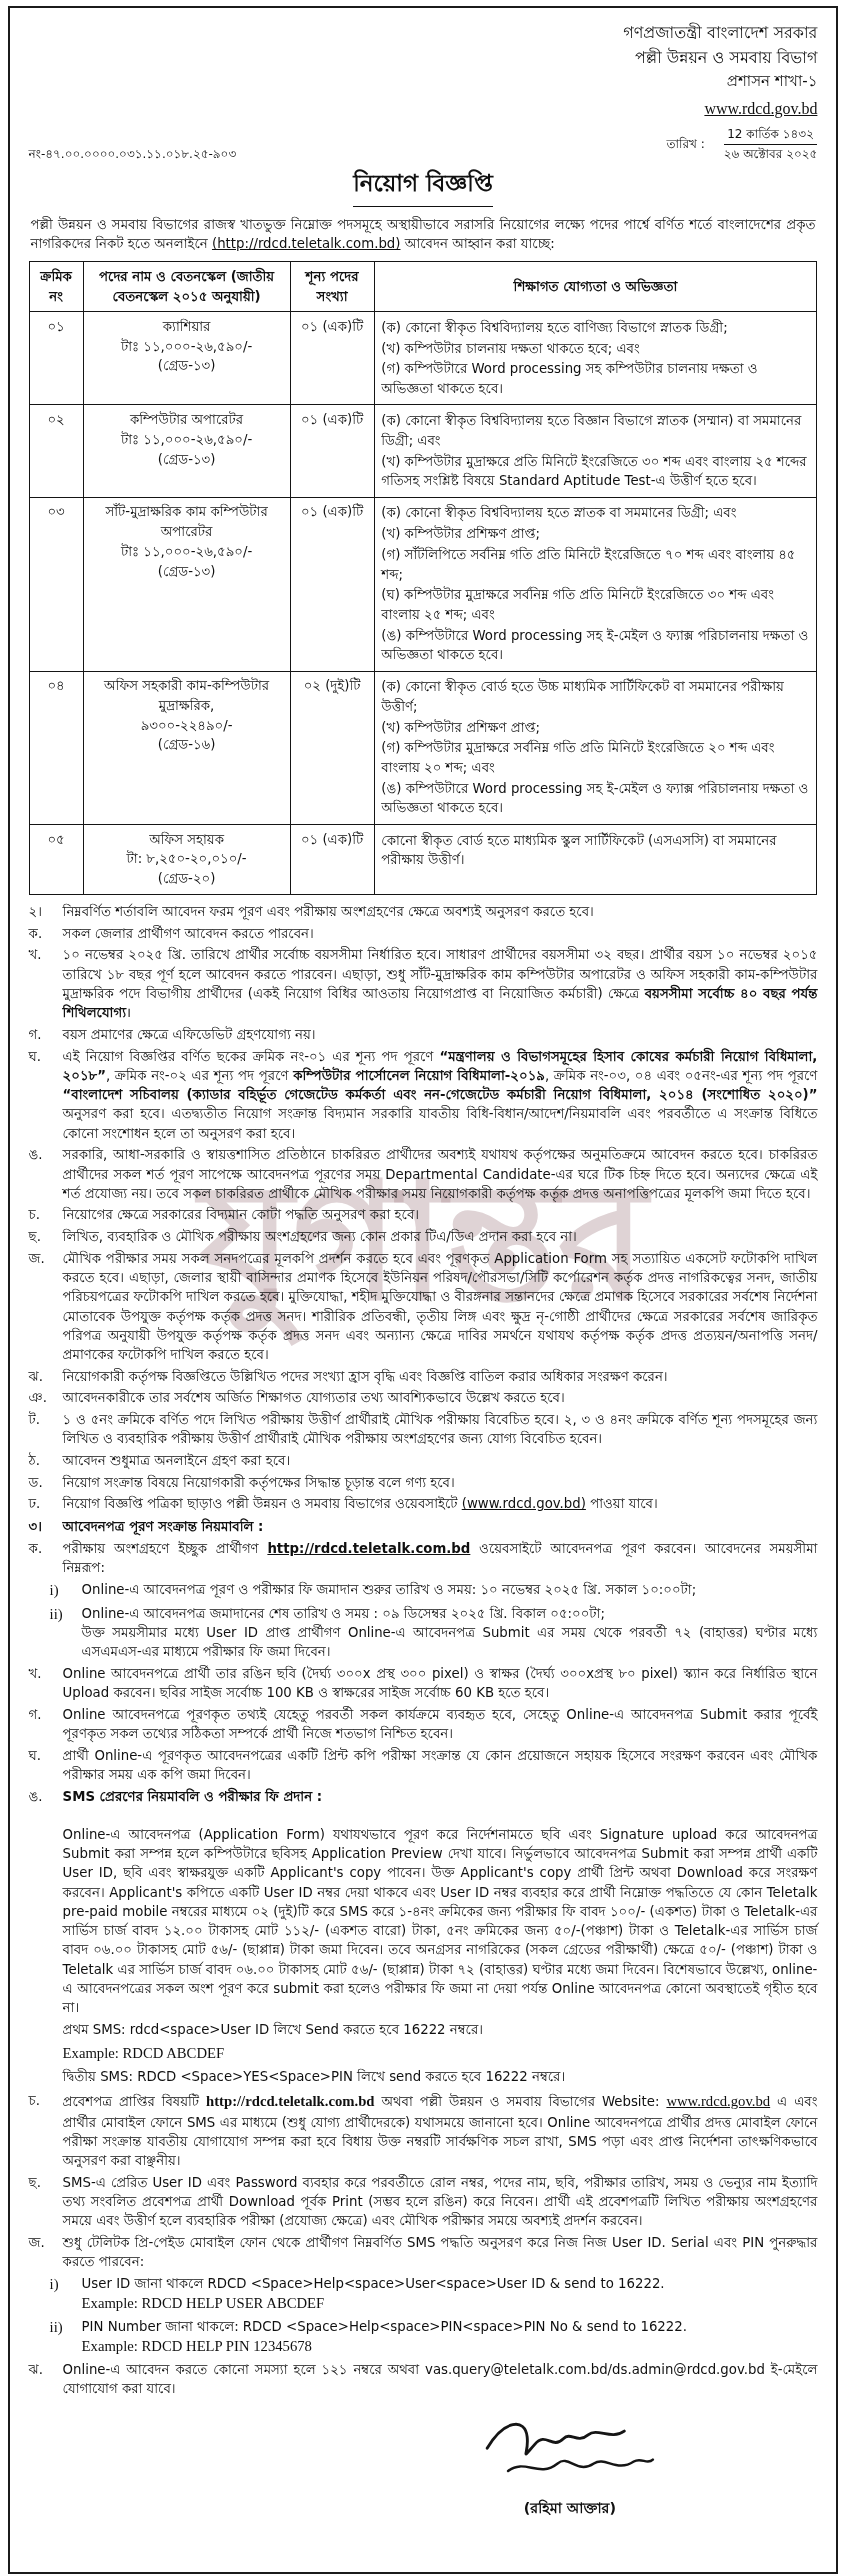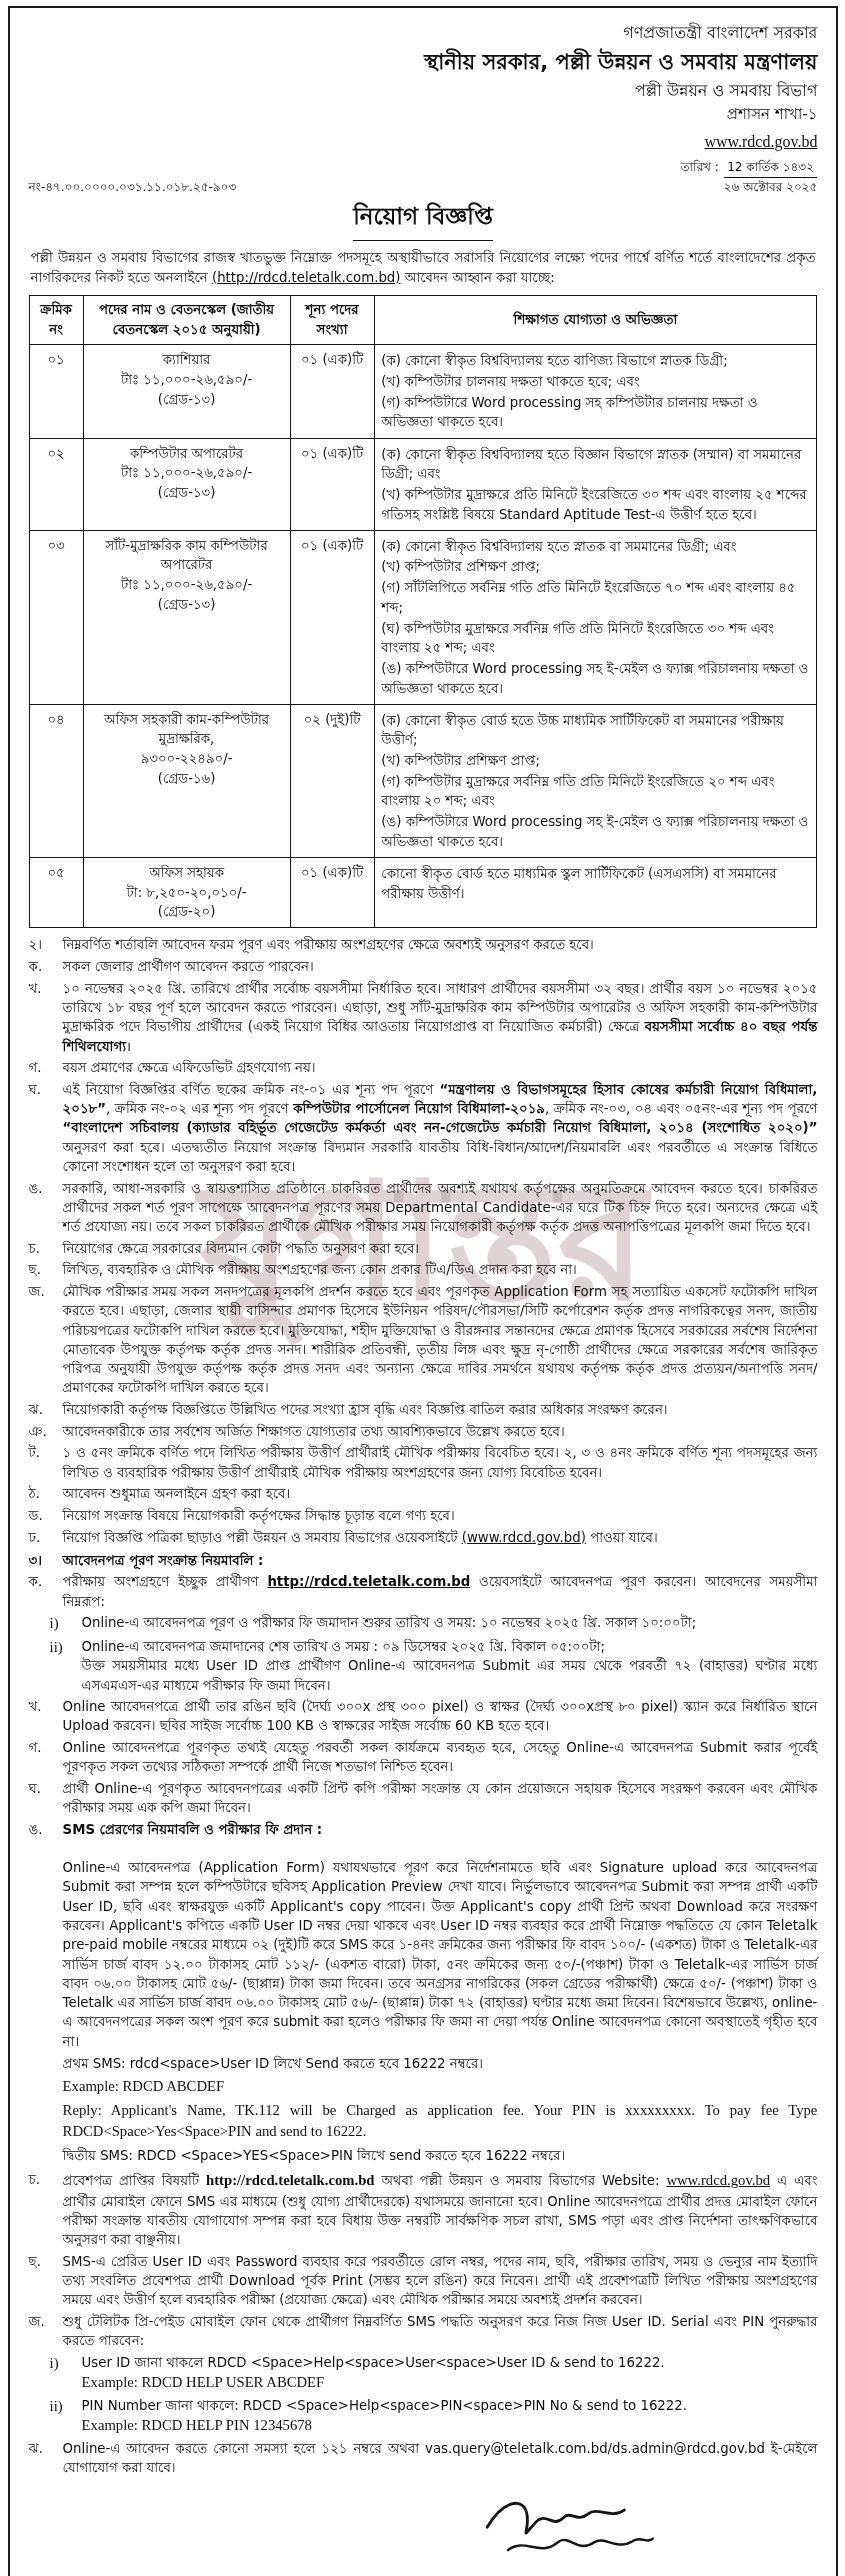--- a/index.html
+++ b/index.html
@@ -12,21 +12,21 @@
       pointer-events:none;z-index:0;}
   .content{position:relative;z-index:1;}
   .hdr{text-align:right;margin-top:3.8px;}
   .hdr .l1{font-size:16px;}
   .hdr .l2{font-size:21px;font-weight:bold;margin:2.9px 0 1.9px;}
   .hdr .l3{font-size:16px;margin:1.9px 0;}
   .hdr .l4{font-size:15px;margin:1.9px 0;}
   .hdr .web{font-family:"Liberation Serif",serif;font-size:16px;text-decoration:underline;display:inline-block;margin-top:1.9px;}
   .refrow{display:flex;justify-content:space-between;align-items:flex-end;margin:5.7px 0 1.9px;}
   .memo{font-size:12px;}
-  .dateblk{display:flex;gap:5px;font-size:12px;}
+  .dateblk{display:flex;align-items:center;gap:19px;font-size:12px;}
   .frac{display:inline-block;text-align:center;}
   .frac .top{display:block;border-bottom:1.2px solid #111;padding:0 2.9px 1px;}
   .frac .bot{display:block;padding-top:1px;}
   .titlewrap{text-align:center;margin:3.8px 0 7.6px;}
   .title{display:inline-block;font-size:23px;font-weight:bold;border-bottom:1.9px solid #111;padding-bottom:6px;}
   .intro{margin:1.9px 1.9px 7.6px;text-align:justify;}
   table.posts{border-collapse:collapse;width:100%;margin:1.9px 0 7.6px;}
   table.posts th,table.posts td{border:1.6px solid #151515;padding:4.8px 6.7px;vertical-align:top;font-size:13.3px;line-height:1.48;}
   table.posts th{font-weight:bold;text-align:center;vertical-align:middle;}
   td.c{text-align:center;}
@@ -49,21 +49,20 @@
 </head>
 <body>
 
 <div class="page">
 <div class="sheet">
   <div class="wm">যুগান্তর</div>
   <div class="content">
 
     <div class="hdr">
       <div class="l1">গণপ্রজাতন্ত্রী বাংলাদেশ সরকার</div>
-      <div class="l2">স্থানীয় সরকার, পল্লী উন্নয়ন ও সমবায় মন্ত্রণালয়</div>
       <div class="l3">পল্লী উন্নয়ন ও সমবায় বিভাগ</div>
       <div class="l4">প্রশাসন শাখা-১</div>
       <div><span class="web">www.rdcd.gov.bd</span></div>
     </div>
 
     <div class="refrow">
       <span class="memo">নং-৪৭.০০.০০০০.০৩১.১১.০১৮.২৫-৯০৩</span>
       <span class="dateblk">
         <span>তারিখ :</span>
         <span class="frac">
@@ -263,21 +262,20 @@
             <span class="lbl">ঘ.</span>
             <span class="txt"><span>প্রার্থী Online-এ পূরণকৃত আবেদনপত্রের একটি প্রিন্ট কপি পরীক্ষা সংক্রান্ত যে কোন প্রয়োজনে সহায়ক হিসেবে সংরক্ষণ করবেন এবং মৌখিক পরীক্ষার সময় এক কপি জমা দিবেন।</span></span>
           </div>
       <div class="item">
             <span class="lbl">ঙ.</span>
         <span class="txt">
           <span class="blockline headline">SMS প্রেরণের নিয়মাবলি ও পরীক্ষার ফি প্রদান :</span>
           <span class="blockline">Online-এ আবেদনপত্র (Application Form) যথাযথভাবে পূরণ করে নির্দেশনামতে ছবি এবং Signature upload করে আবেদনপত্র Submit করা সম্পন্ন হলে কম্পিউটারে ছবিসহ Application Preview দেখা যাবে। নির্ভুলভাবে আবেদনপত্র Submit করা সম্পন্ন প্রার্থী একটি User ID, ছবি এবং স্বাক্ষরযুক্ত একটি Applicant's copy পাবেন। উক্ত Applicant's copy প্রার্থী প্রিন্ট অথবা Download করে সংরক্ষণ করবেন। Applicant's কপিতে একটি User ID নম্বর দেয়া থাকবে এবং User ID নম্বর ব্যবহার করে প্রার্থী নিম্নোক্ত পদ্ধতিতে যে কোন Teletalk pre-paid mobile নম্বরের মাধ্যমে ০২ (দুই)টি করে SMS করে ১-৪নং ক্রমিকের জন্য পরীক্ষার ফি বাবদ ১০০/- (একশত) টাকা ও Teletalk-এর সার্ভিস চার্জ বাবদ ১২.০০ টাকাসহ মোট ১১২/- (একশত বারো) টাকা, ৫নং ক্রমিকের জন্য ৫০/-(পঞ্চাশ) টাকা ও Teletalk-এর সার্ভিস চার্জ বাবদ ০৬.০০ টাকাসহ মোট ৫৬/- (ছাপ্পান্ন) টাকা জমা দিবেন। তবে অনগ্রসর নাগরিকের (সকল গ্রেডের পরীক্ষার্থী) ক্ষেত্রে ৫০/- (পঞ্চাশ) টাকা ও Teletalk এর সার্ভিস চার্জ বাবদ ০৬.০০ টাকাসহ মোট ৫৬/- (ছাপ্পান্ন) টাকা ৭২ (বাহাত্তর) ঘণ্টার মধ্যে জমা দিবেন। বিশেষভাবে উল্লেখ্য, online-এ আবেদনপত্রের সকল অংশ পূরণ করে submit করা হলেও পরীক্ষার ফি জমা না দেয়া পর্যন্ত Online আবেদনপত্র কোনো অবস্থাতেই গৃহীত হবে না।</span>
           <span class="blockline smsline">প্রথম SMS: rdcd&lt;space&gt;User ID লিখে Send করতে হবে 16222 নম্বরে।</span>
           <span class="blockline smsline lat">Example: RDCD ABCDEF</span>
-          <span class="blockline smsline lat">Reply: Applicant's Name, TK.112 will be Charged as application fee. Your PIN is xxxxxxxxx. To pay fee Type RDCD&lt;Space&gt;Yes&lt;Space&gt;PIN and send to 16222.</span>
           <span class="blockline smsline">দ্বিতীয় SMS: RDCD &lt;Space&gt;YES&lt;Space&gt;PIN লিখে send করতে হবে 16222 নম্বরে।</span>
         </span>
       </div>
       <div class="item">
             <span class="lbl">চ.</span>
             <span class="txt"><span>প্রবেশপত্র প্রাপ্তির বিষয়টি </span><span class="b lat">http://rdcd.teletalk.com.bd</span><span> অথবা পল্লী উন্নয়ন ও সমবায় বিভাগের Website: </span><span class="u lat">www.rdcd.gov.bd</span><span> এ এবং প্রার্থীর মোবাইল ফোনে SMS এর মাধ্যমে (শুধু যোগ্য প্রার্থীদেরকে) যথাসময়ে জানানো হবে। Online আবেদনপত্রে প্রার্থীর প্রদত্ত মোবাইল ফোনে পরীক্ষা সংক্রান্ত যাবতীয় যোগাযোগ সম্পন্ন করা হবে বিধায় উক্ত নম্বরটি সার্বক্ষণিক সচল রাখা, SMS পড়া এবং প্রাপ্ত নির্দেশনা তাৎক্ষণিকভাবে অনুসরণ করা বাঞ্ছনীয়।</span></span>
           </div>
       <div class="item">
             <span class="lbl">ছ.</span>
             <span class="txt"><span>SMS-এ প্রেরিত User ID এবং Password ব্যবহার করে পরবর্তীতে রোল নম্বর, পদের নাম, ছবি, পরীক্ষার তারিখ, সময় ও ভেন্যুর নাম ইত্যাদি তথ্য সংবলিত প্রবেশপত্র প্রার্থী Download পূর্বক Print (সম্ভব হলে রঙিন) করে নিবেন। প্রার্থী এই প্রবেশপত্রটি লিখিত পরীক্ষায় অংশগ্রহণের সময়ে এবং উত্তীর্ণ হলে ব্যবহারিক পরীক্ষা (প্রযোজ্য ক্ষেত্রে) এবং মৌখিক পরীক্ষার সময়ে অবশ্যই প্রদর্শন করবেন।</span></span>

